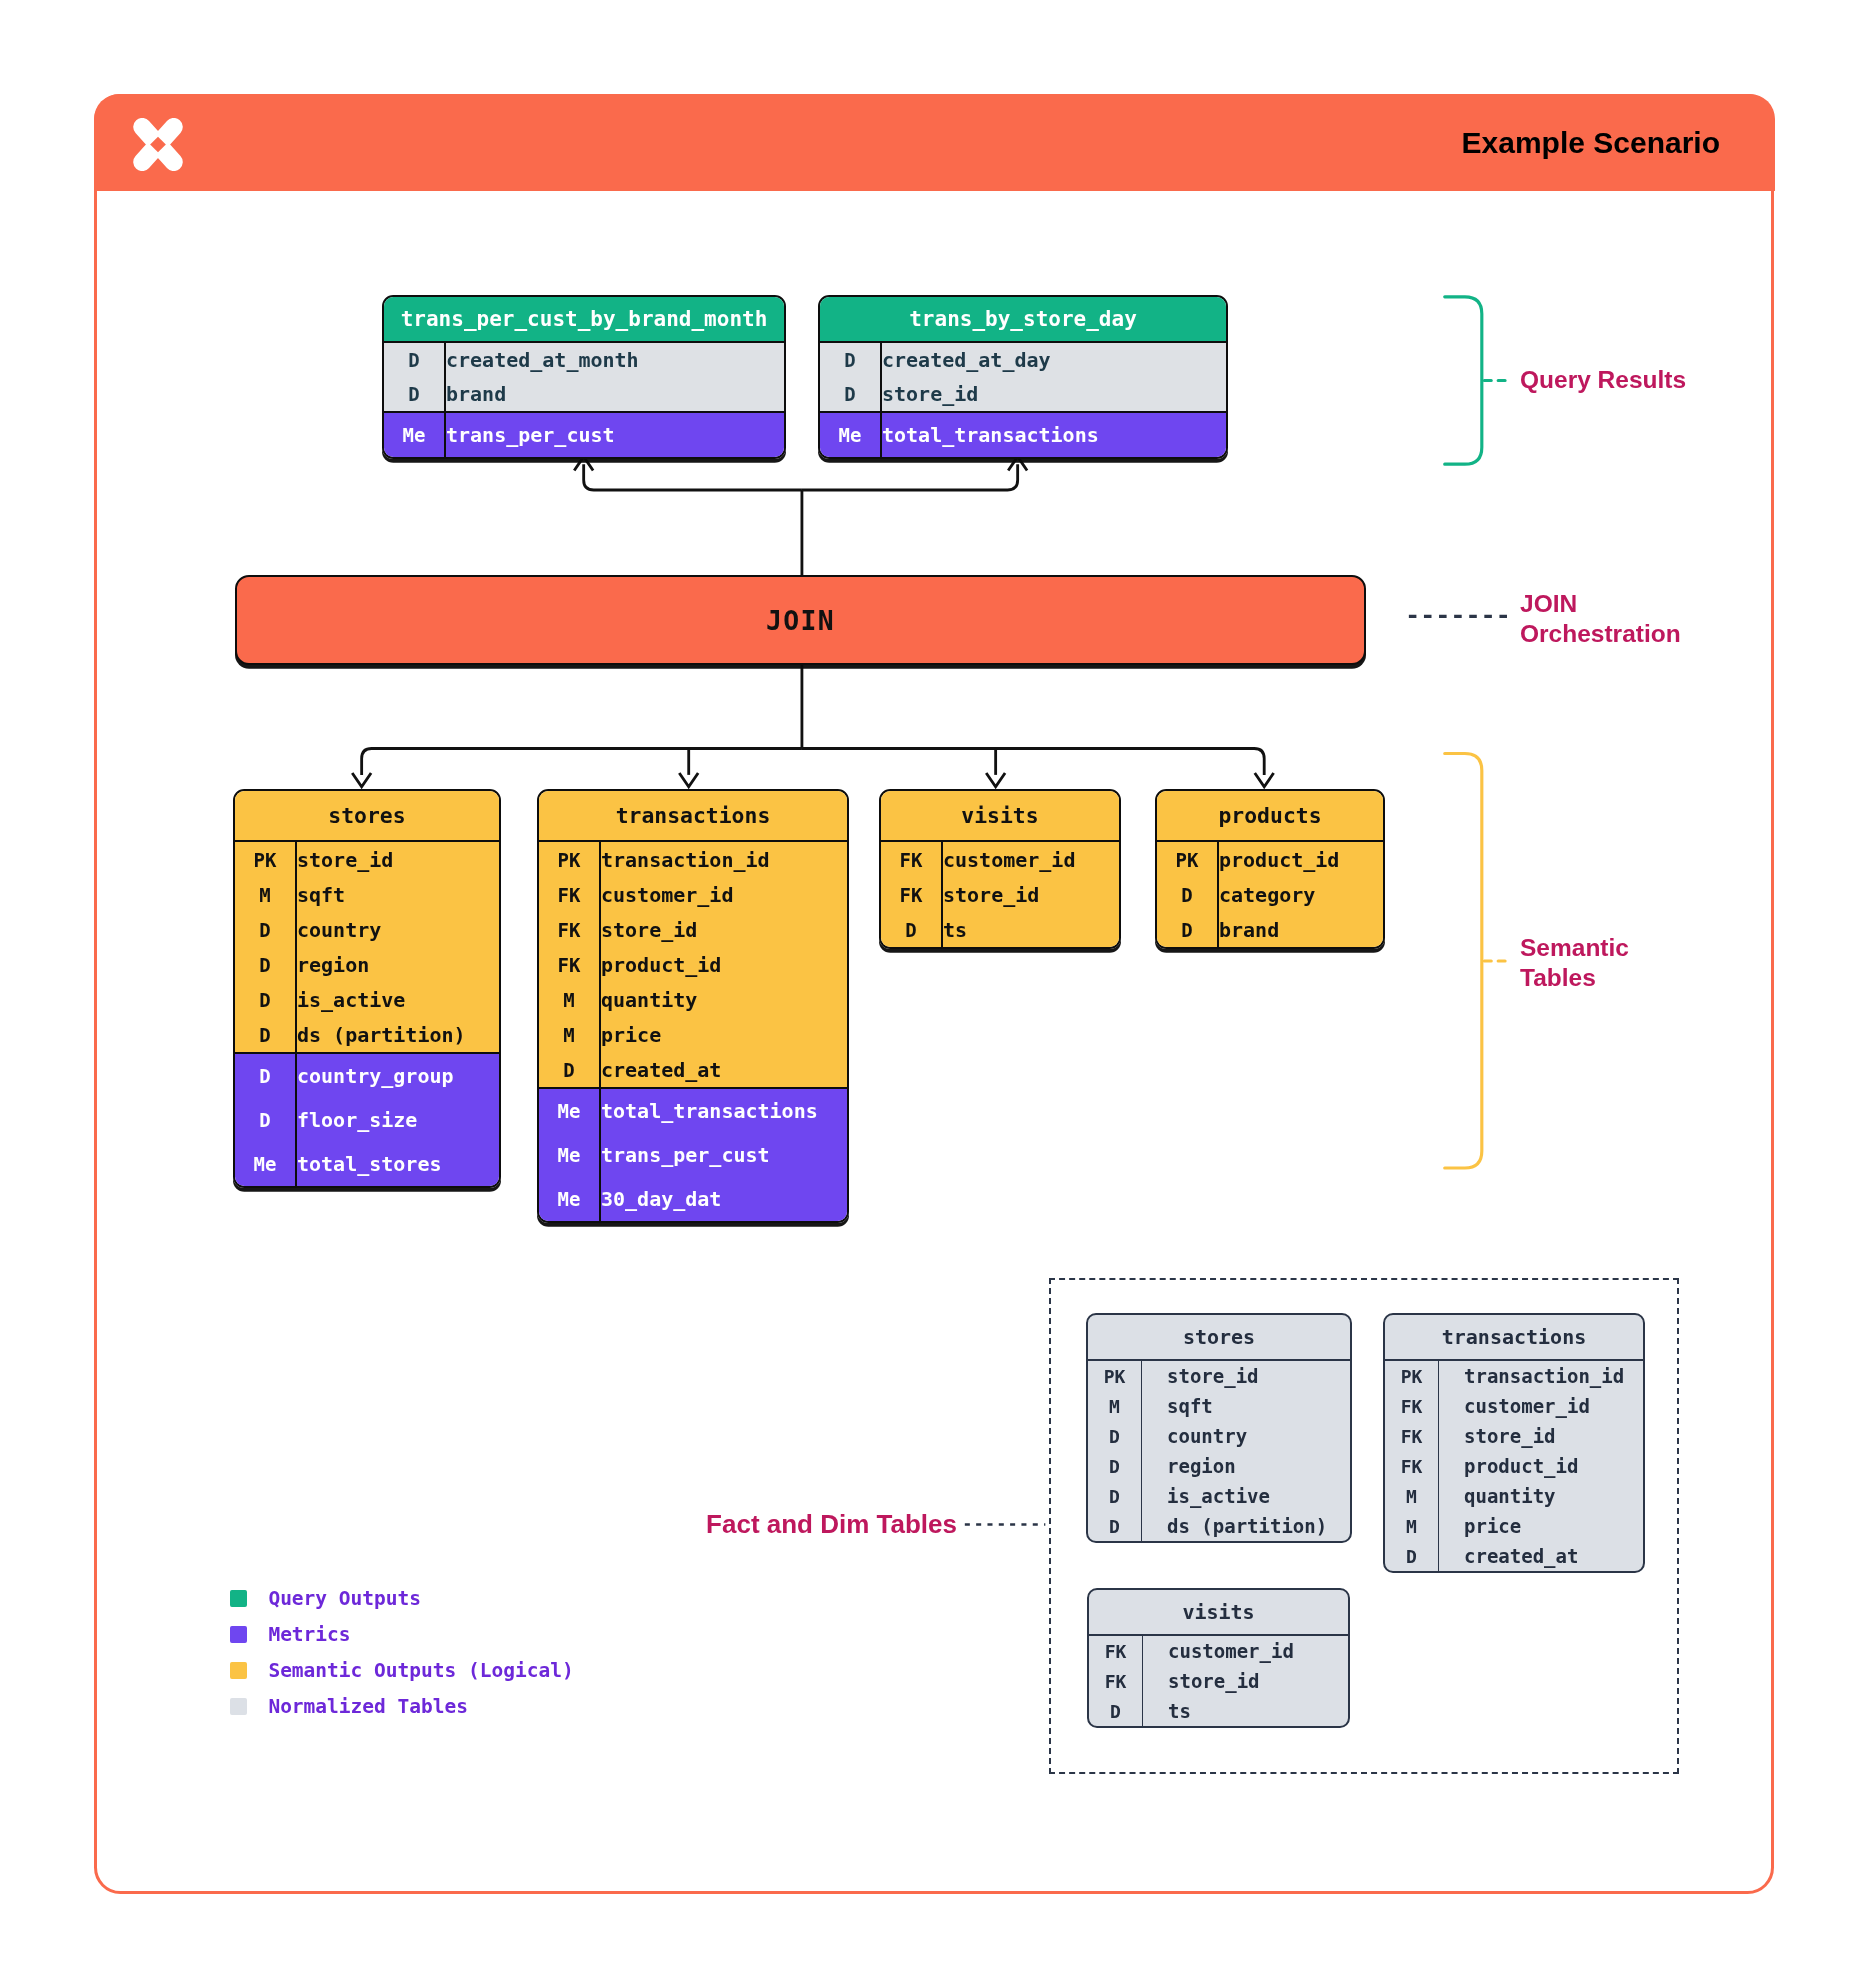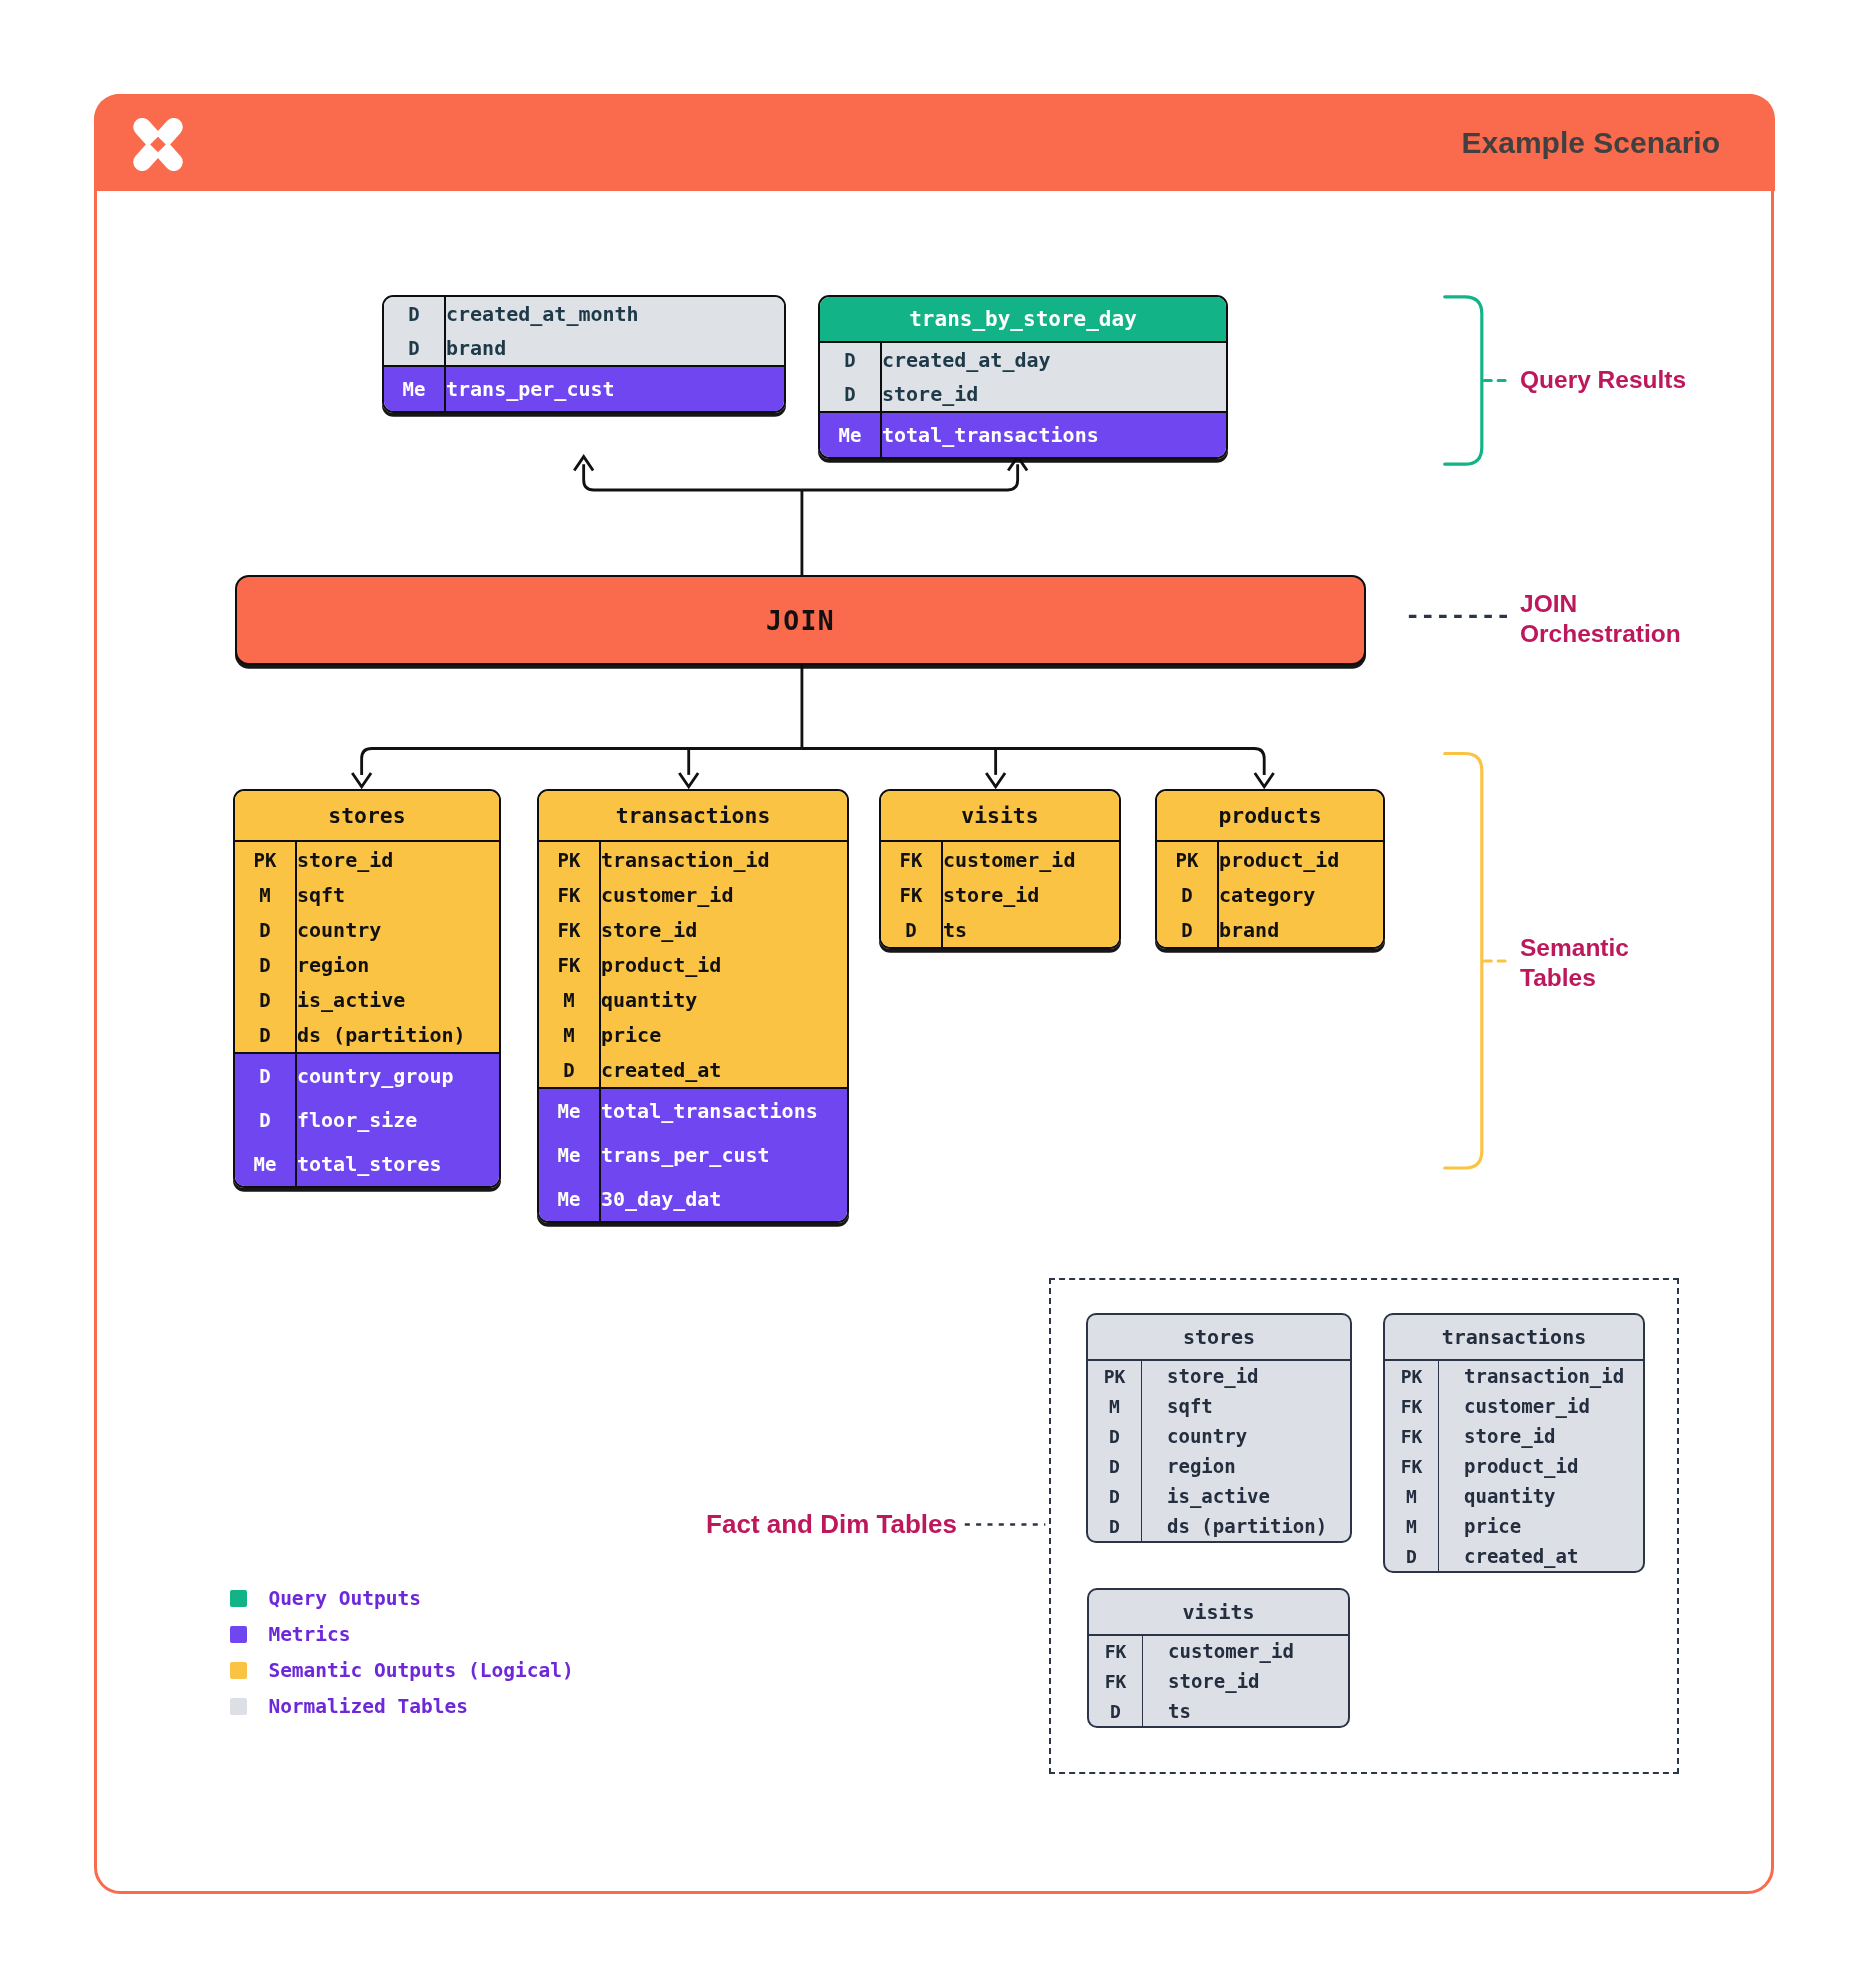--- a/index.html
+++ b/index.html
@@ -4,21 +4,21 @@
 <style>
   html,body{margin:0;padding:0;background:#ffffff;}
   body{position:relative;width:1868px;height:1985px;font-family:"DejaVu Sans Mono",monospace;}
 
   
   .card{position:absolute;left:94px;top:94px;width:1674px;height:1794px;
         background:#ffffff;border:3.1px solid #FA6A4C;border-radius:26.4px;}
   .card-header{position:absolute;left:94px;top:94px;width:1681px;height:97px;
         background:#FA6A4C;border-radius:25px 25px 0 0;}
   .card-title{position:absolute;top:0;right:55px;height:97px;display:flex;align-items:center;
-        font-family:"Liberation Sans",sans-serif;font-weight:bold;font-size:30px;color:#404040;}
+        font-family:"Liberation Sans",sans-serif;font-weight:bold;font-size:30px;color:#000000;}
   .logo{position:absolute;left:35px;top:24px;width:58px;height:53px;}
 
   
   .tbl{position:absolute;border-radius:11.3px;overflow:hidden;font-weight:bold;}
   .tbl .head{display:flex;align-items:center;justify-content:center;}
   .tbl .row{display:flex;align-items:stretch;}
   .tbl .key{display:flex;align-items:center;justify-content:center;flex:0 0 60px;font-size:19px;}
   .tbl .val{display:flex;align-items:center;font-size:20px;white-space:nowrap;}
 
   .tbl.colored{border:2.5px solid #0D0D0D;box-shadow:0 3.8px 0 rgba(10,10,10,.95);}
@@ -133,20 +133,21 @@
 
   <g stroke="#FBC344" stroke-width="5" fill="none" stroke-linecap="round">
     <path d="M2297 1198 H2329 Q2356 1198 2356 1225 V1830 Q2356 1857 2329 1857 H2297"></path>
     <path d="M2360 1528 H2404" stroke-dasharray="11 11"></path>
   </g>
 
   <path d="M1534 2424 H1662" stroke="#2B3547" stroke-width="4" fill="none" stroke-dasharray="8 10"></path>
 </svg>
 
 <div class="tbl colored green" id="qt1">
+  <div class="head">trans_per_cust_by_brand_month</div>
   <div class="sec dim">
 
   <div class="row">
         <span class="key">D</span>
         <span class="val">created_at_month</span>
       </div>
       <div class="row">
         <span class="key">D</span>
         <span class="val">brand</span>
       </div>

